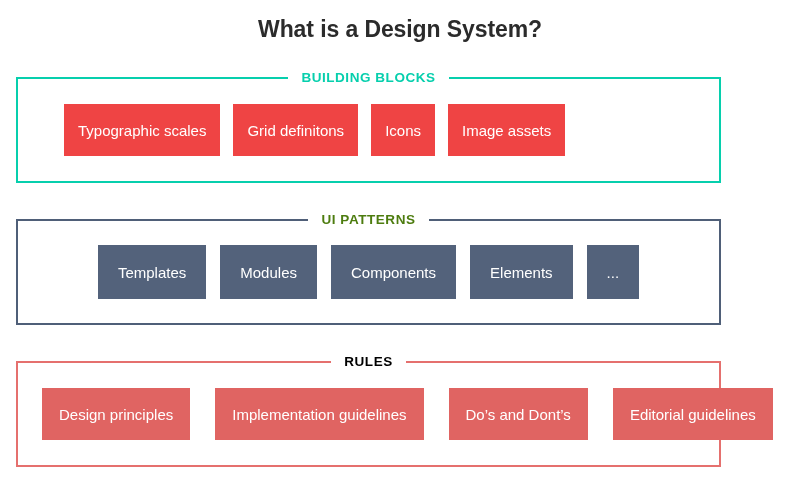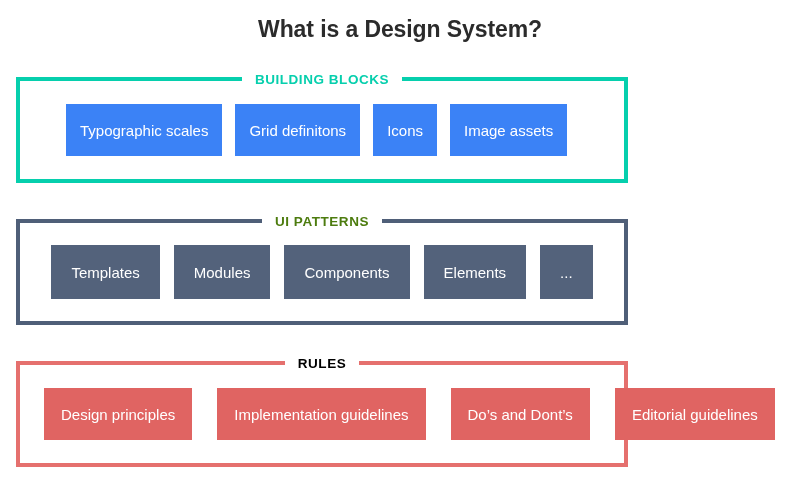--- a/index.html
+++ b/index.html
@@ -33,22 +33,22 @@
     font-size: 23px;
     font-weight: bold;
     color: #2b2b2b;
     letter-spacing: -0.1px;
   }
 
   
   .section {
     position: absolute;
     left: 16px;
-    width: 612px;
-    border: 4px solid #d946ef;
+    width: 705px;
+    border: 2px solid #d946ef;
     background: #ffffff;
   }
 
   .section-legend {
     position: absolute;
     top: -11px;
     left: 0;
     width: 100%;
     text-align: center;
     pointer-events: none;
@@ -88,21 +88,21 @@
     top: 77px;
     height: 106px;
     border-color: #06cfad;
   }
   #sec-building-blocks .legend-text { color: #06cfad; }
   #sec-building-blocks .row {
     padding-left: 46px;
     padding-right: 44px;
     justify-content: flex-start;
   }
-  #sec-building-blocks .chip { background: #3b82f6; }
+  #sec-building-blocks .chip { background: #ef4444; }
 
   
   #sec-ui-patterns {
     top: 219px;
     height: 106px;
     border-color: #4f5f78;
   }
   #sec-ui-patterns .legend-text { color: #4d7c0f; }
   #sec-ui-patterns .row {
     justify-content: center;

